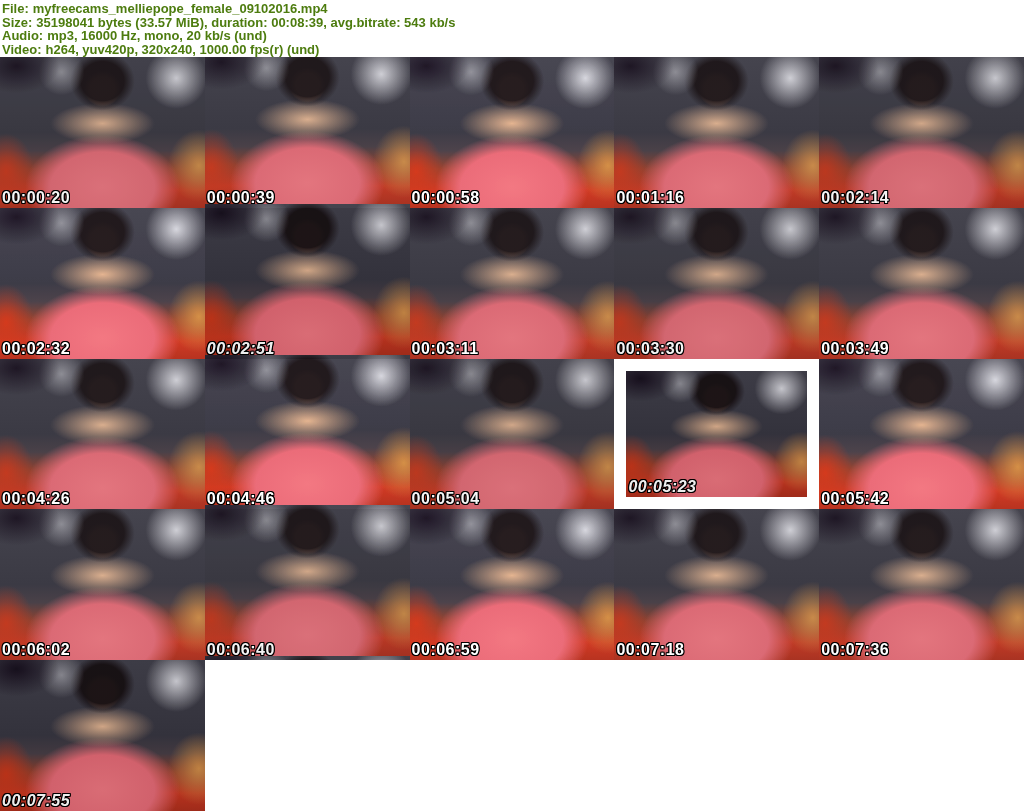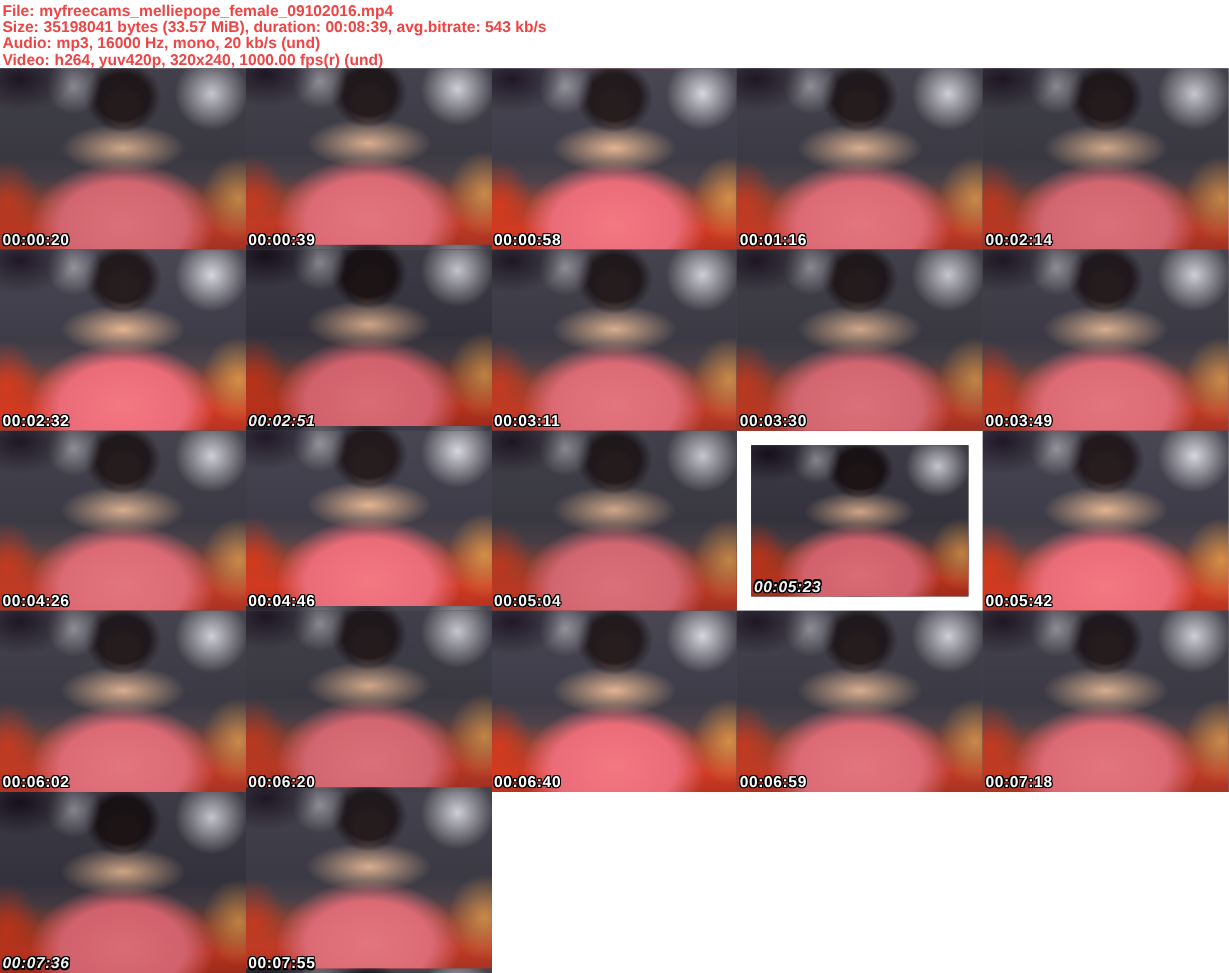--- a/index.html
+++ b/index.html
@@ -15,21 +15,21 @@
   
   .header {
     height: 57px;
     padding: 2px 0 0 2px;
     background: #ffffff;
   }
   .meta-line {
     font-size: 13px;
     font-weight: bold;
     line-height: 13.5px;
-    color: #ef4444;
+    color: #4d7c0f;
     white-space: nowrap;
   }
   .meta-line .lbl { margin-right: 4px; }
 
   
   .grid {
     width: 1024px; height: 754px;
     display: grid;
     grid-template-columns: repeat(5, 1fr);
     grid-template-rows: repeat(5, 1fr);
@@ -54,21 +54,21 @@
   
   .thumb:nth-child(3n)   { filter: saturate(1.08) brightness(1.04); }
   .thumb:nth-child(4n+1) { filter: brightness(0.96); }
   .thumb:nth-child(7n)   { filter: contrast(1.06) brightness(0.93); font-style: italic; }
   .thumb:nth-child(5n+2) { background-position: 0 -4px; }
 
   .ts {
     position: absolute;
     left: 2px; bottom: 2px;
     color: #ffffff;
-    font-size: 13px;
+    font-size: 16px;
     font-weight: bold;
     line-height: 1;
     letter-spacing: 0.5px;
     text-shadow:
       -1px -1px 0 #000, 1px -1px 0 #000,
       -1px  1px 0 #000, 1px  1px 0 #000,
       -1px  0   0 #000, 1px  0   0 #000,
        0   -1px 0 #000, 0    1px 0 #000;
     text-align: center;
   }
@@ -128,23 +128,20 @@
       <figure class="thumb" style="margin:12px">
     <span class="ts">00:05:23</span>
   </figure>
       <figure class="thumb" style="margin:0">
     <span class="ts">00:05:42</span>
   </figure>
       <figure class="thumb" style="margin:0">
     <span class="ts">00:06:02</span>
   </figure>
       <figure class="thumb" style="margin:0">
-    <span class="ts">00:06:20</span>
-  </figure>
-      <figure class="thumb" style="margin:0">
     <span class="ts">00:06:40</span>
   </figure>
       <figure class="thumb" style="margin:0">
     <span class="ts">00:06:59</span>
   </figure>
       <figure class="thumb" style="margin:0">
     <span class="ts">00:07:18</span>
   </figure>
       <figure class="thumb" style="margin:0">
     <span class="ts">00:07:36</span>

